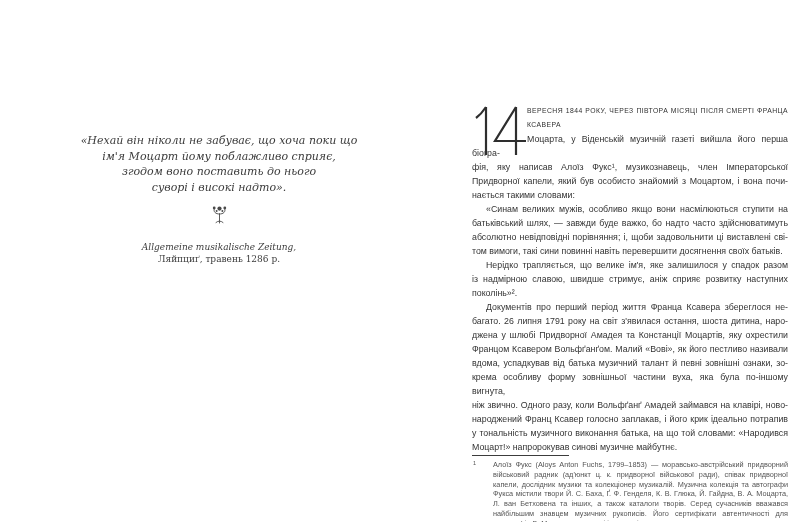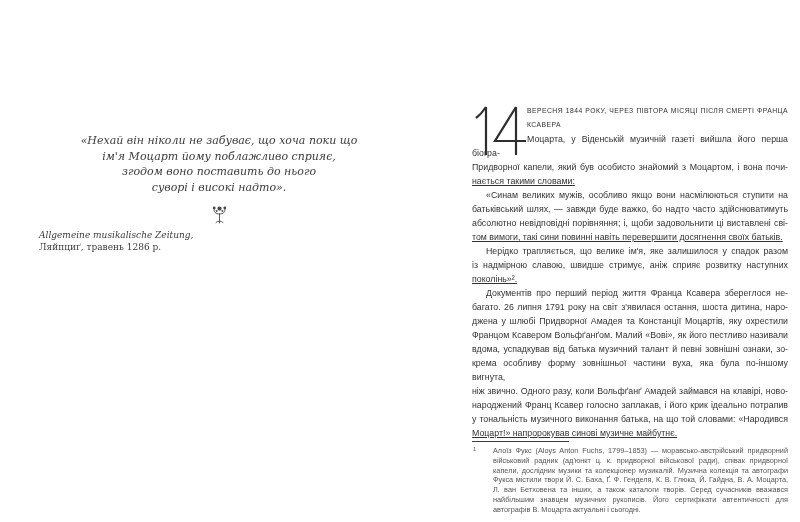--- a/index.html
+++ b/index.html
@@ -6,35 +6,35 @@
   .canvas{position:relative;width:800px;height:522px;background:#ffffff;overflow:hidden;
           font-family:"Liberation Sans",sans-serif;margin-left:24px;}
 
   
   .left-page{position:absolute;left:0;top:0;width:400px;height:522px;}
   .epigraph{position:absolute;left:15px;top:133px;width:360px;text-align:center;
             font-family:"DejaVu Serif","Liberation Serif",serif;font-style:italic;
             font-size:11px;line-height:15.5px;color:#3b3b3b;}
   .ornament-wrap{position:absolute;left:15px;top:205px;width:360px;text-align:center;}
   .ornament-wrap svg{display:inline-block;}
-  .attribution{position:absolute;left:15px;top:230px;width:360px;text-align:left;
+  .attribution{position:absolute;left:15px;top:242px;width:360px;text-align:center;
                font-family:"DejaVu Serif","Liberation Serif",serif;
                font-size:9px;line-height:11.5px;color:#3b3b3b;}
   .attr-src{font-style:italic;}
   .attr-place{font-style:normal;}
 
   
   .right-page{position:absolute;left:0;top:0;width:760px;height:522px;}
   .bodycol{position:absolute;left:448px;top:104px;width:316px;color:#333333;}
   .dropcap{float:left;width:55px;height:42px;}
   .dropcap svg{display:block;overflow:visible;}
   .sr{position:absolute;width:1px;height:1px;overflow:hidden;clip:rect(0 0 0 0);white-space:nowrap;}
   .bl{font-size:8.8px;line-height:14px;text-align:justify;color:#333333;}
   .j{text-align-last:justify;}
-  .end{text-align-last:left;text-decoration:underline;}
+  .end{text-align-last:left;}
   .ind{text-indent:14px;}
   .caps{font-size:6.8px;letter-spacing:0.45px;text-align-last:justify;color:#2f2f2f;}
 
   
   .fn-rule{width:97px;border-top:1px solid #3c3c3c;margin:1px 0 4px 0;clear:both;}
   .footnotes{font-size:7.3px;line-height:9.8px;color:#555555;}
   .fn{position:relative;padding-left:21px;text-align:justify;}
   .fn-marker{position:absolute;left:1px;top:-1px;font-size:5.6px;color:#555555;}
 </style>
 </head>
@@ -85,20 +85,21 @@
             <path d="M14,3 L14,51"></path>
             <path d="M4,14 C8,11 11,7.5 14,3"></path>
             <path d="M44,3 L23,37 L54,37"></path>
             <path d="M44,3 L44,51"></path>
           </g>
         </svg>
       </div>
 
       <div class="bl caps">ВЕРЕСНЯ 1844 РОКУ, ЧЕРЕЗ ПІВТОРА МІСЯЦІ ПІСЛЯ СМЕРТІ ФРАНЦА КСАВЕРА</div>
       <div class="bl j">Моцарта, у Віденській музичній газеті вийшла його перша біогра-</div>
+      <div class="bl j">фія, яку написав Алоїз Фукс¹, музикознавець, член Імператорської</div>
       <div class="bl j">Придворної капели, який був особисто знайомий з Моцартом, і вона почи-</div>
       <div class="bl end">нається такими словами:</div>
       <div class="bl j ind">«Синам великих мужів, особливо якщо вони насмілюються ступити на</div>
       <div class="bl j">батьківський шлях, — завжди буде важко, бо надто часто здійснюватимуть</div>
       <div class="bl j">абсолютно невідповідні порівняння; і, щоби задовольнити ці виставлені сві-</div>
       <div class="bl end">том вимоги, такі сини повинні навіть перевершити досягнення своїх батьків.</div>
       <div class="bl j ind">Нерідко трапляється, що велике ім'я, яке залишилося у спадок разом</div>
       <div class="bl j">із надмірною славою, швидше стримує, аніж сприяє розвитку наступних</div>
       <div class="bl end">поколінь»².</div>
       <div class="bl j ind">Документів про перший період життя Франца Ксавера збереглося не-</div>

